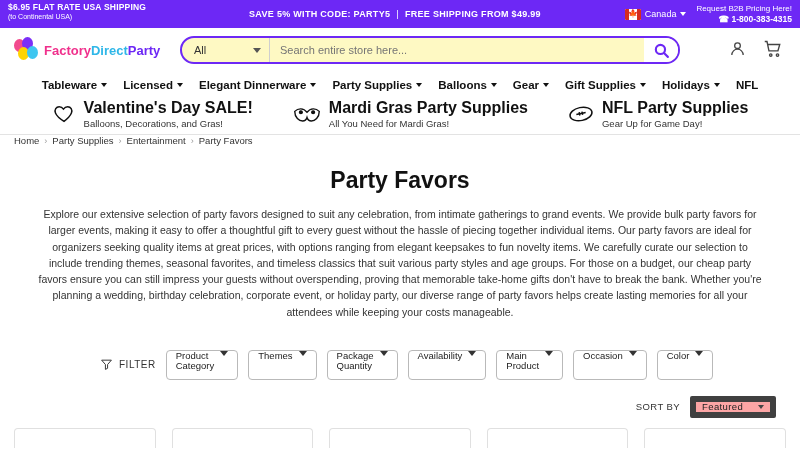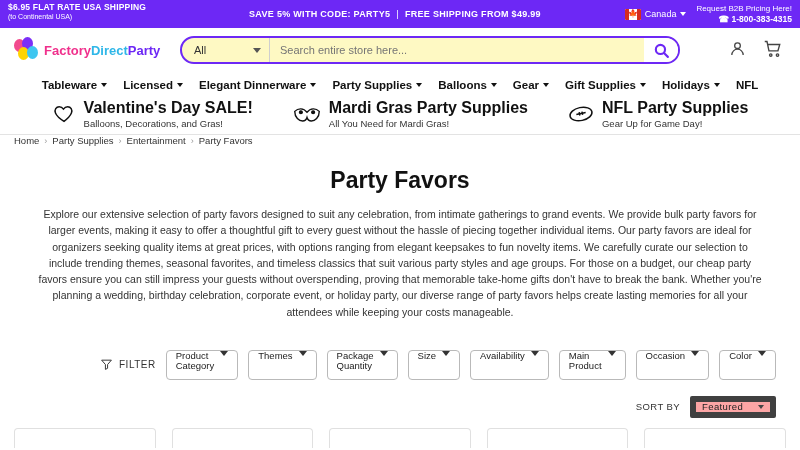--- a/index.html
+++ b/index.html
@@ -362,24 +362,20 @@
   </div>
   <div class="chip">
     <span class="lbl">Themes</span>
     <span class="caret"></span>
   </div>
   <div class="chip">
     <span class="lbl"><span>Package</span><br><span>Quantity</span></span>
     <span class="caret"></span>
   </div>
   <div class="chip">
-    <span class="lbl">Size</span>
-    <span class="caret"></span>
-  </div>
-  <div class="chip">
     <span class="lbl">Availability</span>
     <span class="caret"></span>
   </div>
   <div class="chip">
     <span class="lbl"><span>Main</span><br><span>Product</span></span>
     <span class="caret"></span>
   </div>
   <div class="chip">
     <span class="lbl">Occasion</span>
     <span class="caret"></span>

